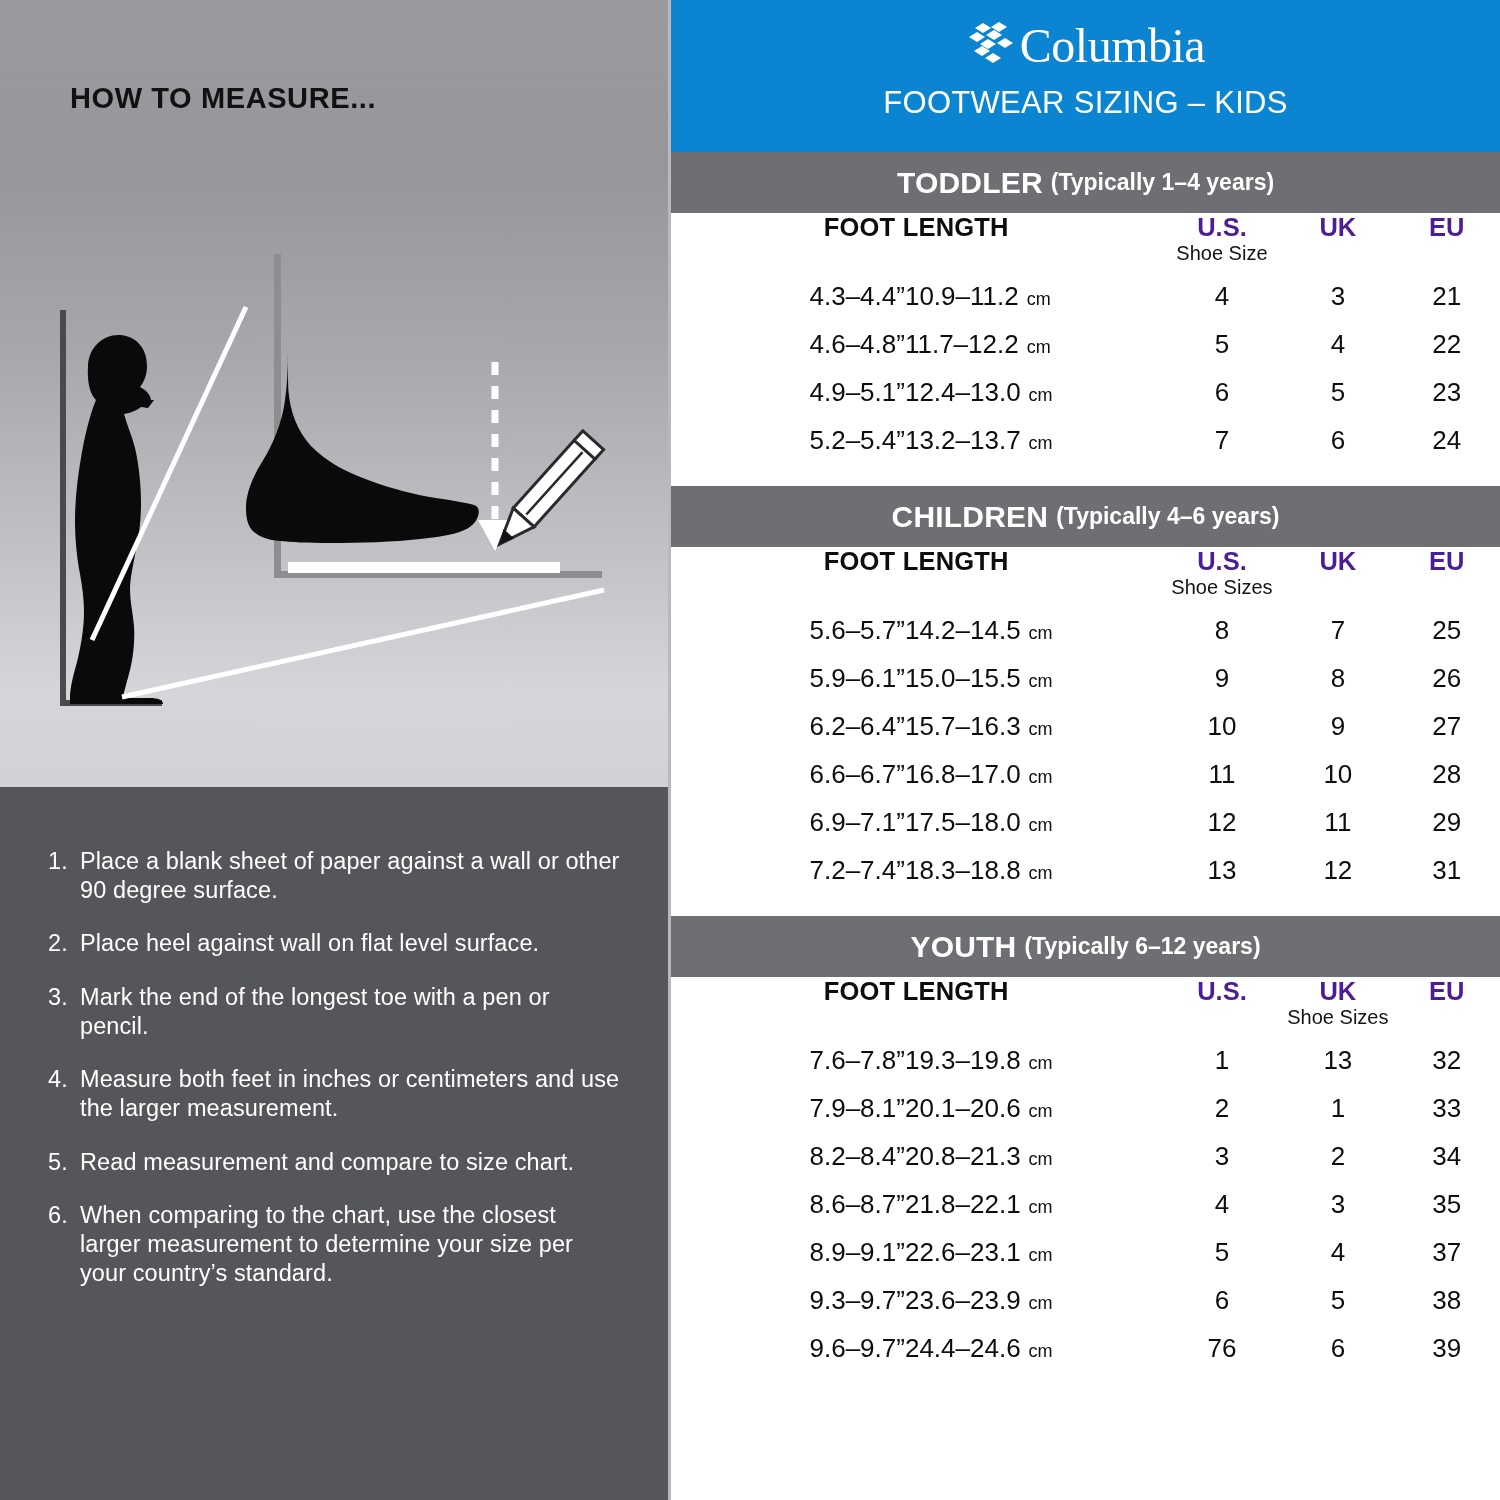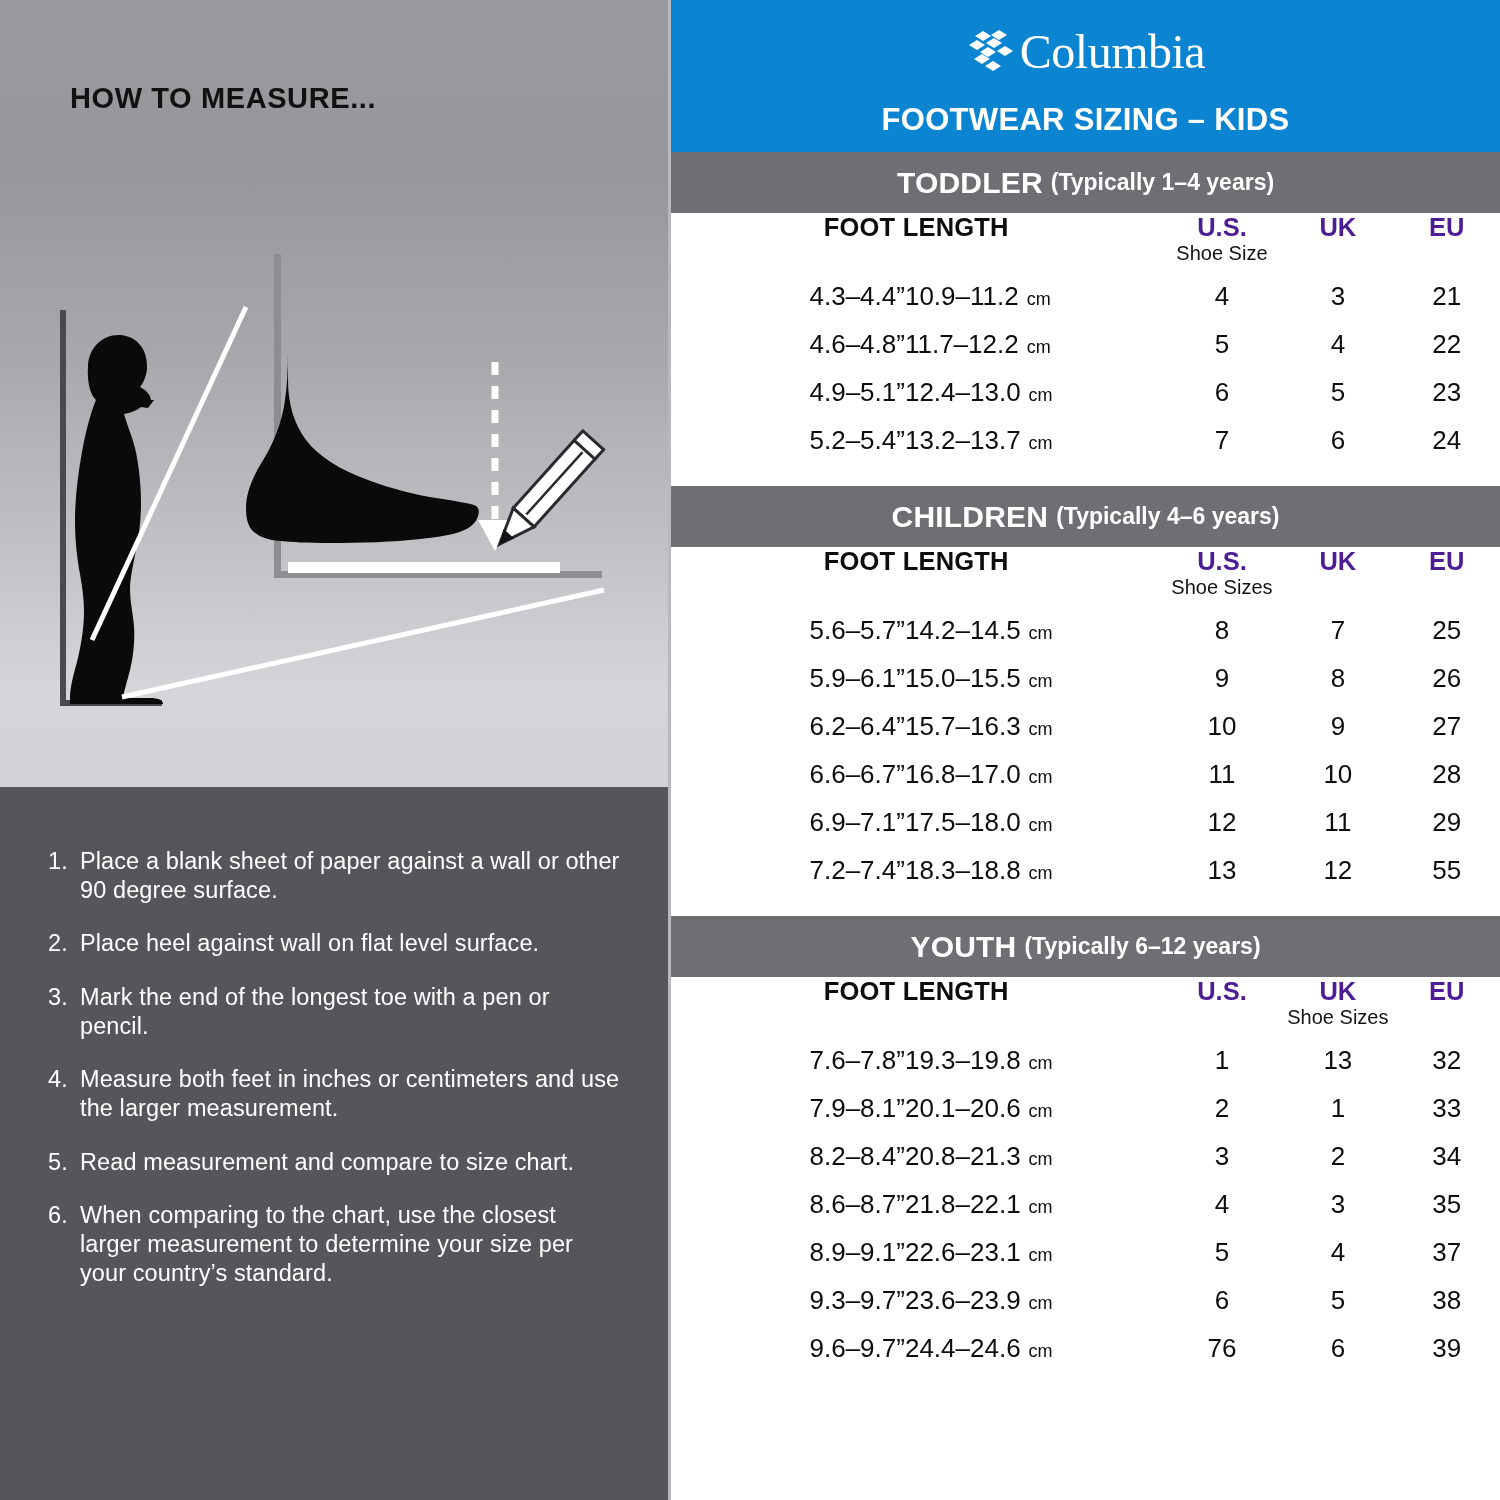--- a/index.html
+++ b/index.html
@@ -55,36 +55,36 @@
   }
 
   .brand-header {
     background:#0b84d2;
     height:152px;
     width:100%;
     display:flex; flex-direction:column;
     align-items:center; justify-content:flex-start;
     padding-top:22px;
   }
-  .logo-row { display:flex; align-items:flex-end; gap:4px; height:54px; }
+  .logo-row { display:flex; align-items:flex-start; gap:4px; height:54px; }
   .logo-mark { width:50px; height:46px; flex:0 0 auto; }
   .logo-word {
     color:#ffffff;
     font-family:"Liberation Serif", serif;
     font-size:48px;
     font-weight:normal;
     line-height:1;
     letter-spacing:-0.5px;
   }
   .brand-subtitle {
     color:#ffffff;
     font-size:31px;
-    font-weight:bold;
+    font-weight:normal;
     letter-spacing:0.3px;
-    margin-top:26px;
+    margin-top:9px;
   }
 
   .section-bar {
     background:#6e6f73;
     height:61px;
     display:flex; align-items:center; justify-content:center;
     color:#ffffff;
   }
   .section-bar .sec-name { font-size:30px; font-weight:bold; letter-spacing:0.2px; }
   .section-bar .sec-range { font-size:23px; font-weight:bold; margin-left:8px; }
@@ -355,21 +355,21 @@
           <td class="col-cm"><span>17.5–18.0</span><span class="cm-unit">cm</span></td>
           <td class="col-us">12</td>
           <td class="col-uk">11</td>
           <td class="col-eu">29</td>
         </tr>
         <tr class="data-row">
           <td class="col-in">7.2–7.4”</td>
           <td class="col-cm"><span>18.3–18.8</span><span class="cm-unit">cm</span></td>
           <td class="col-us">13</td>
           <td class="col-uk">12</td>
-          <td class="col-eu">55</td>
+          <td class="col-eu">31</td>
         </tr>
       </tbody>
         </table>
       <div class="spacer-md"></div>
     </div>
 
     <div class="section-bar">
       <span class="sec-name">YOUTH</span>
       <span class="sec-range">(Typically 6–12 years)</span>
     </div>

